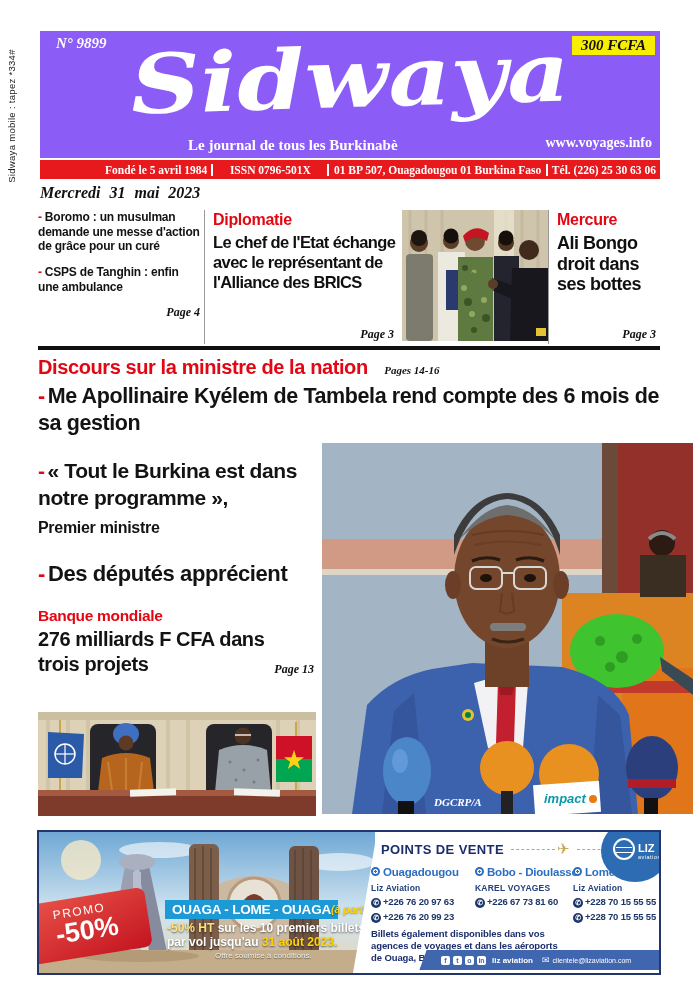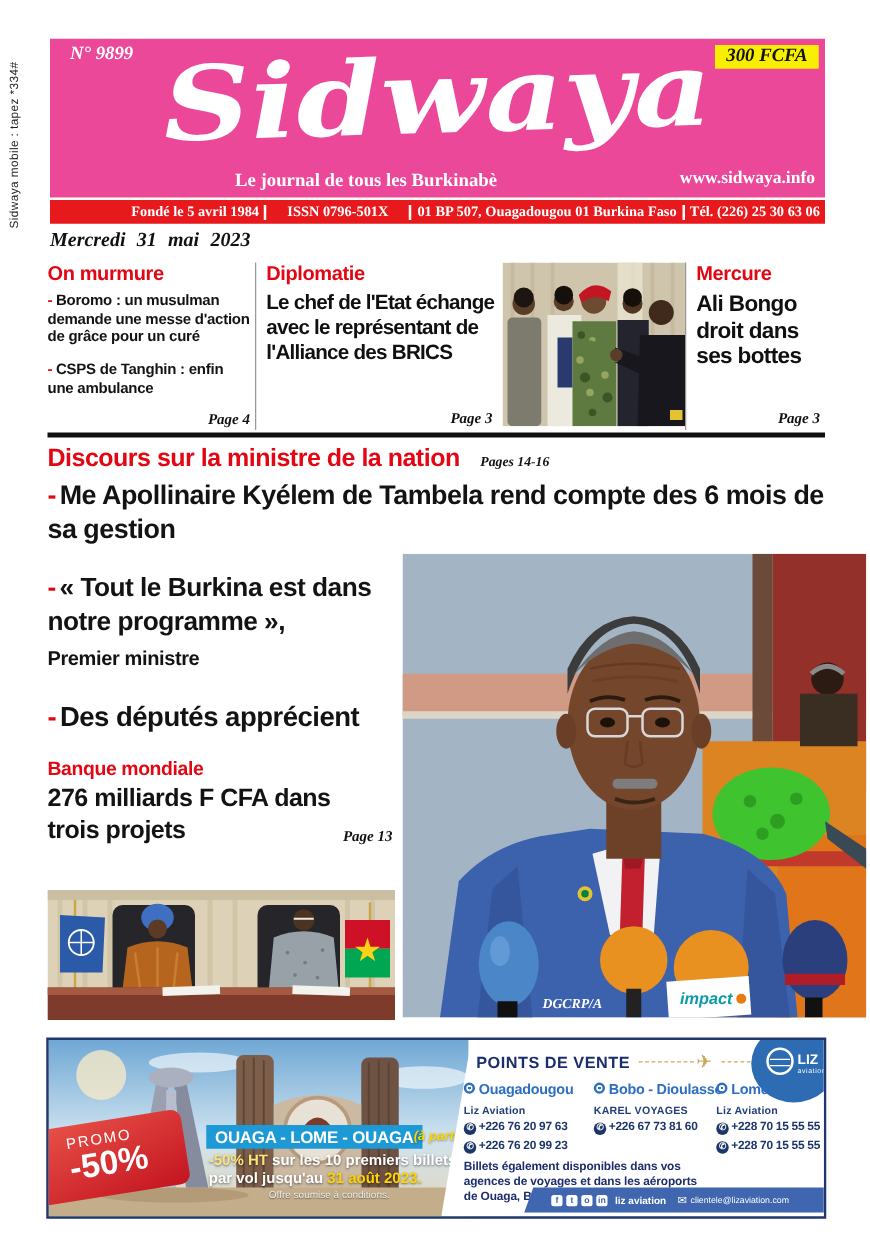--- a/index.html
+++ b/index.html
@@ -4,21 +4,21 @@
 <style>
   html,body{margin:0;padding:0;background:#ffffff;}
   #page{position:relative;width:696px;height:994px;background:#fff;overflow:hidden;
         font-family:"Liberation Sans",sans-serif;color:#131313;}
 
   
   .vertical-note{position:absolute;left:-80px;top:108px;width:188px;height:16px;
     transform:rotate(-90deg);font-size:9.5px;color:#222;text-align:center;letter-spacing:.3px;}
 
   
-  .masthead{position:absolute;left:40px;top:31px;width:620px;height:127px;background:#ec4899;overflow:hidden;}
+  .masthead{position:absolute;left:40px;top:31px;width:620px;height:127px;background:#8b5cf6;overflow:hidden;}
   .issue{position:absolute;top:4px;left:16px;color:#fff;font-family:"Liberation Serif",serif;
     font-style:italic;font-weight:bold;font-size:15px;}
   .price{position:absolute;top:5px;right:5px;background:#f8ee00;color:#111;
     font-family:"Liberation Serif",serif;font-style:italic;font-weight:bold;font-size:15px;padding:1px 9px;}
   .mast-title{position:absolute;top:4px;left:0;right:0;text-align:center;color:#fff;
     font-family:"DejaVu Serif",serif;font-style:italic;font-weight:bold;font-size:82px;line-height:1.05;
     transform:scaleX(1.18) rotate(-2deg);}
   .tagline{position:absolute;bottom:4px;left:148px;color:#fff;font-family:"Liberation Serif",serif;
     font-weight:bold;font-size:15px;}
   .website{position:absolute;bottom:7px;right:8px;color:#fff;font-family:"Liberation Serif",serif;
@@ -128,35 +128,34 @@
 
 <div id="page">
 
   <div class="vertical-note">Sidwaya mobile : tapez *334#</div>
 
   <div class="masthead">
     <div class="issue">N° 9899</div>
     <div class="price">300 FCFA</div>
     <div class="mast-title">Sidwaya</div>
     <div class="tagline">Le journal de tous les Burkinabè</div>
-    <div class="website">www.sidwaya.info</div>
+    <div class="website">www.voyages.info</div>
   </div>
 
   <div class="info-bar">
     <div class="info-cell c1">Fondé le 5 avril 1984</div>
     <div class="info-cell c2">ISSN 0796-501X</div>
     <div class="info-cell c3">01 BP 507, Ouagadougou 01 Burkina Faso</div>
     <div class="info-cell c4">Tél. (226) 25 30 63 06</div>
   </div>
 
   <div class="date-line">Mercredi 31 mai 2023</div>
 
   <div class="top-grid">
     <div class="col-om">
-      <div class="sec-label">On murmure</div>
       <div class="om-item">
         <span class="dash">-</span><span>Boromo : un musulman demande une messe d'action de grâce pour un curé</span>
       </div>
       <div class="om-item">
         <span class="dash">-</span><span>CSPS de Tanghin : enfin une ambulance</span>
       </div>
       <div class="page-ref">Page 4</div>
     </div>
 
     <div class="col-dip">

